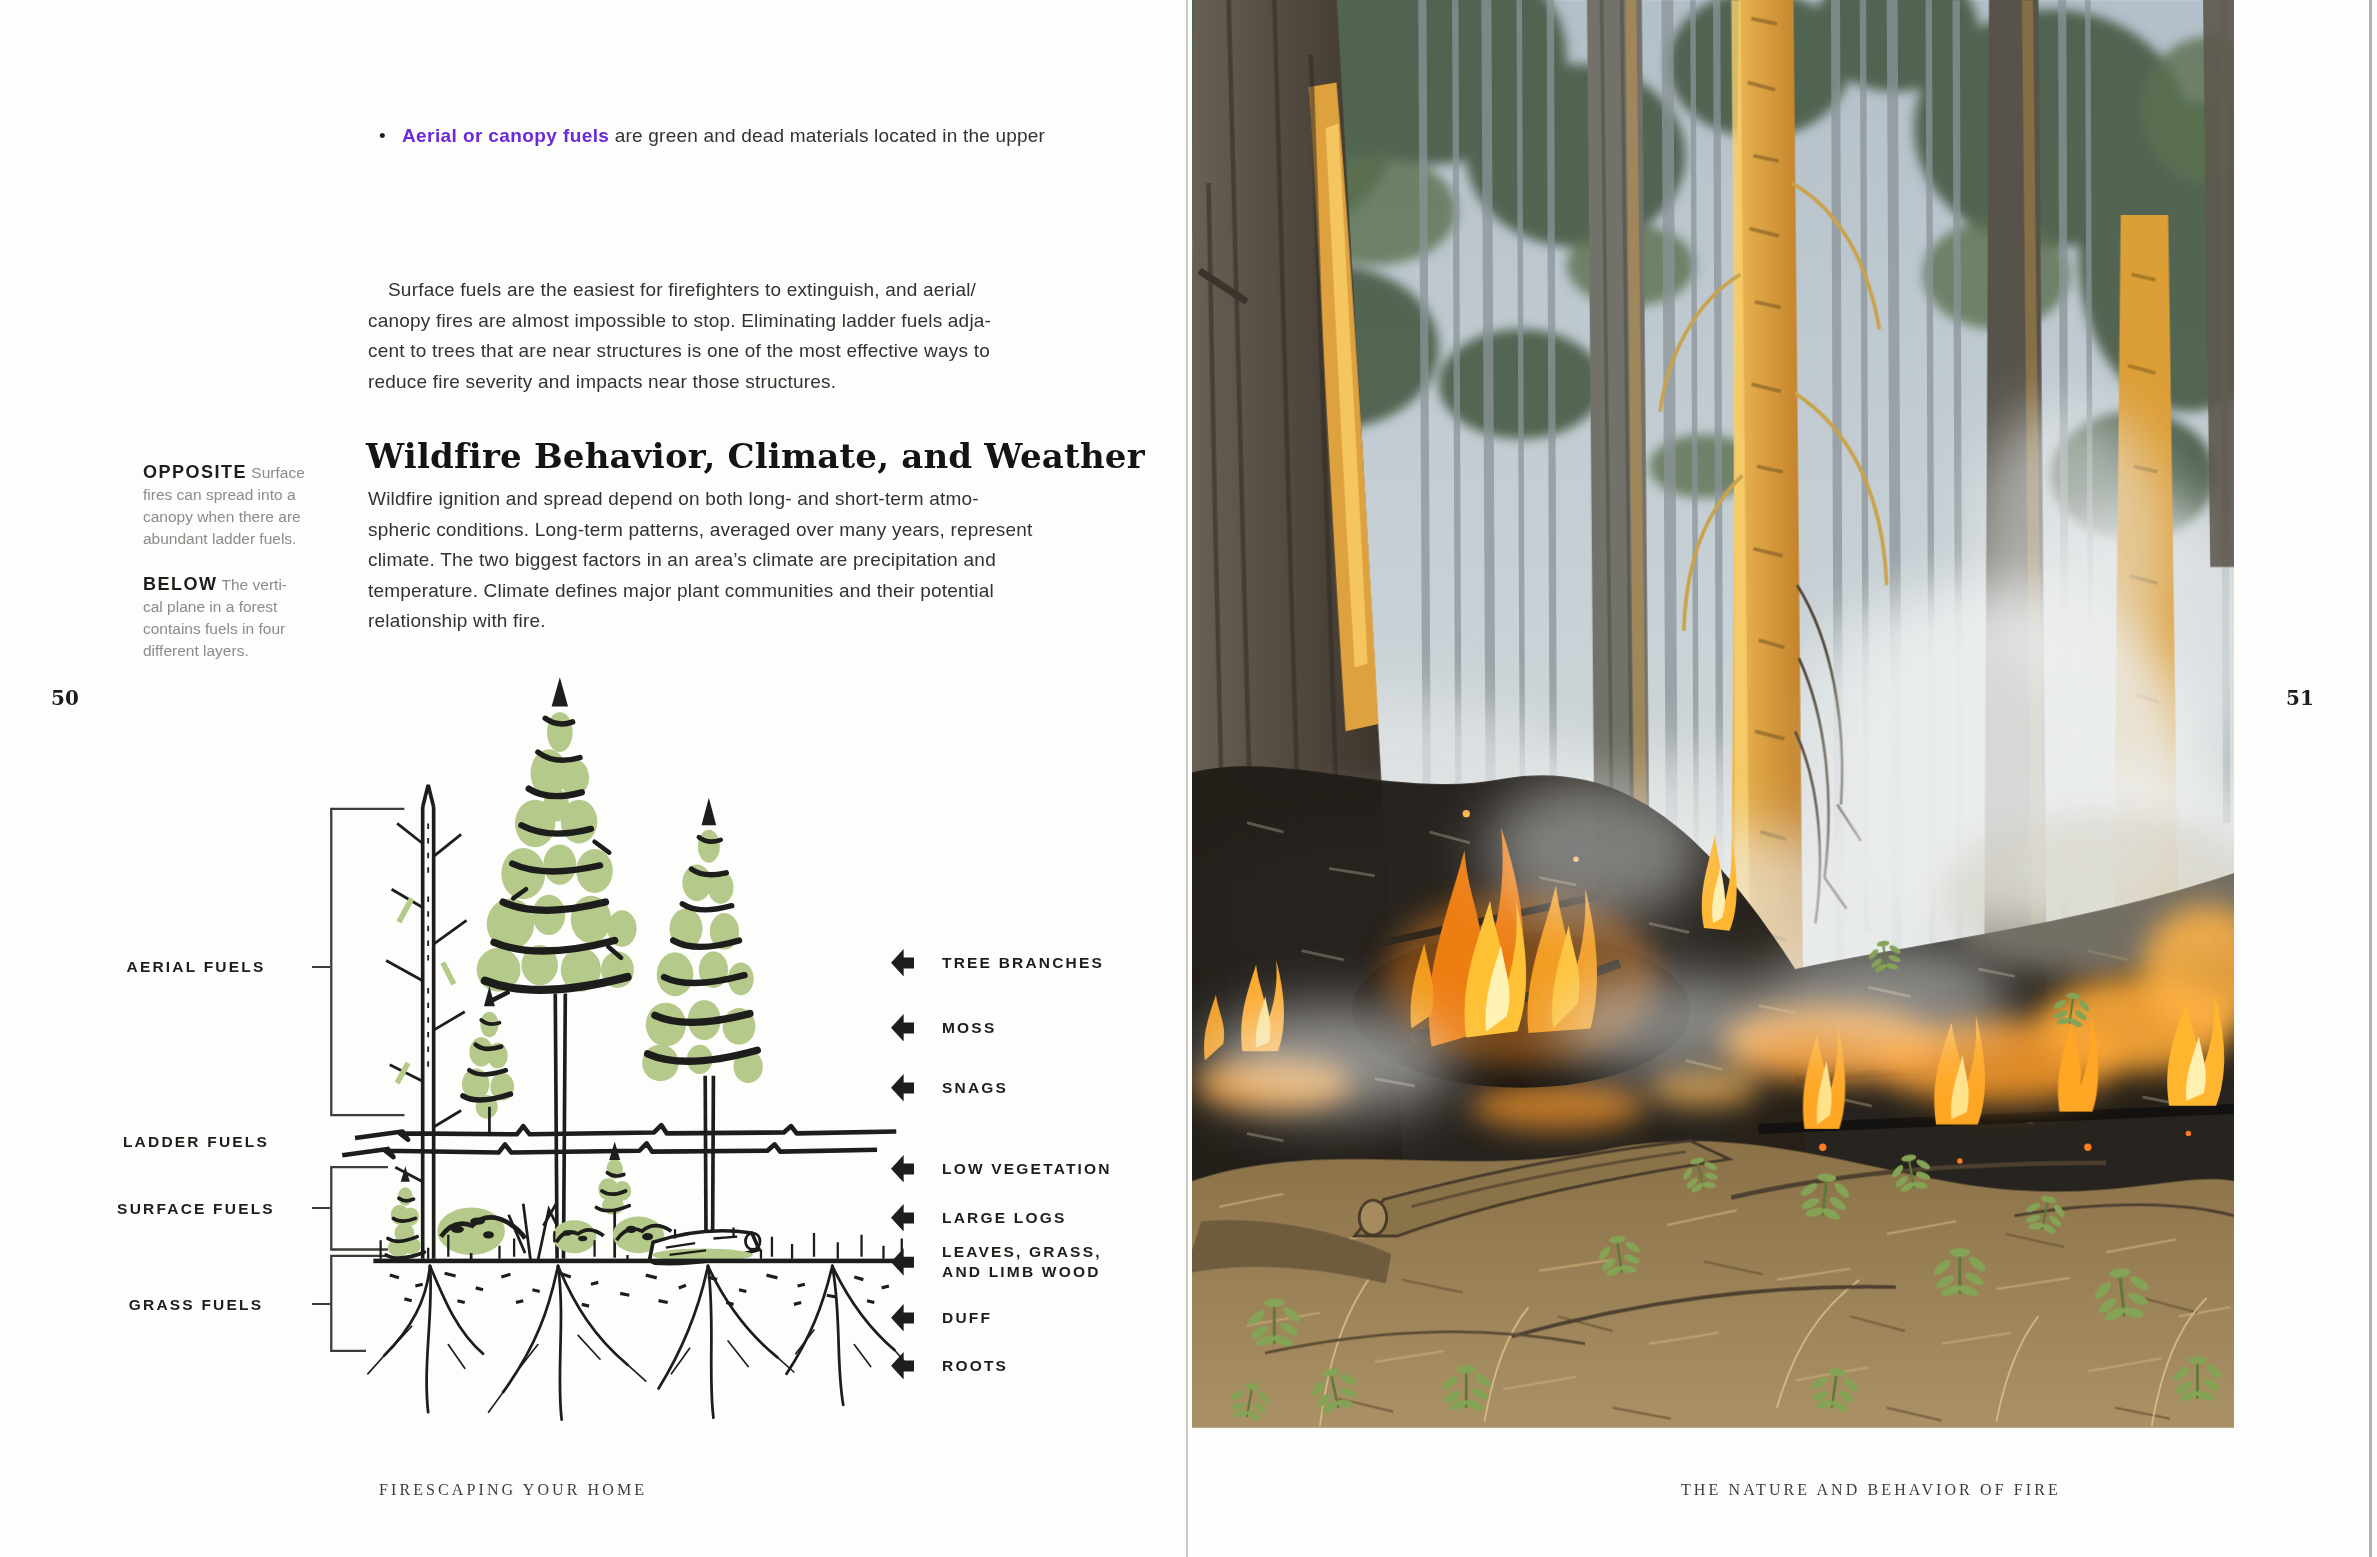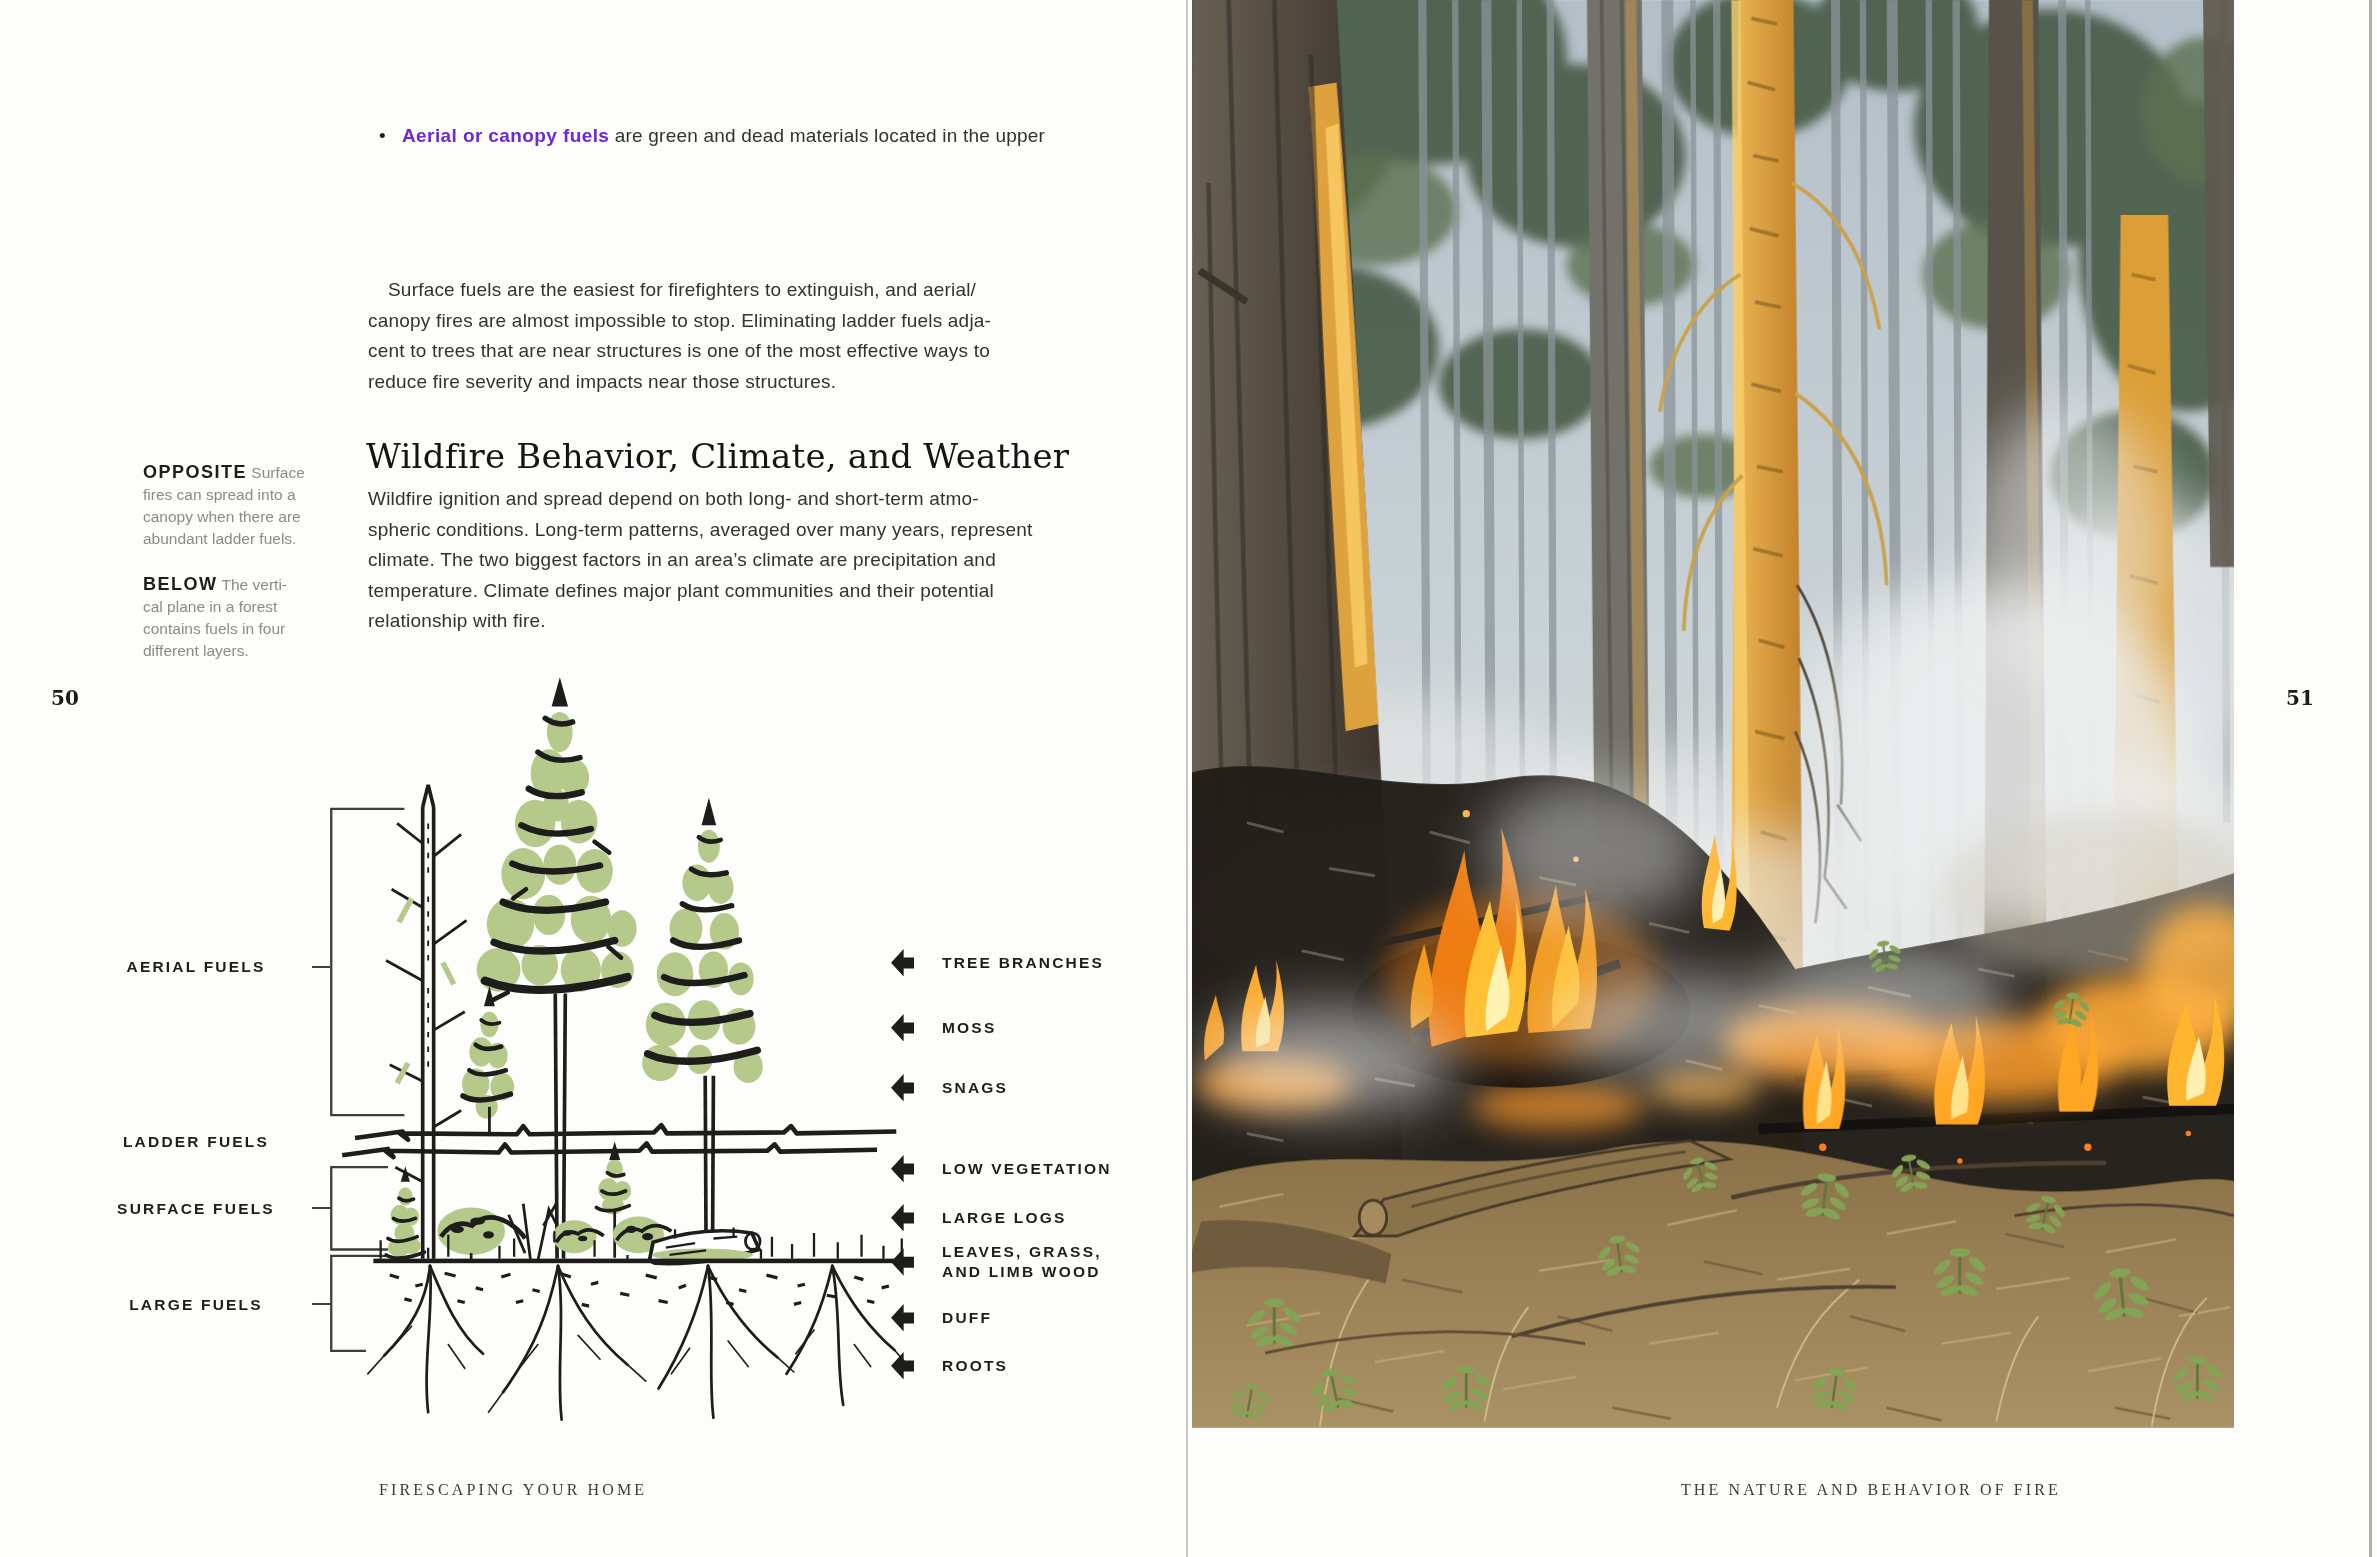--- a/index.html
+++ b/index.html
@@ -5,21 +5,21 @@
   html,body{margin:0;padding:0}
   body{width:2377px;height:1557px;position:relative;background:#fdfdfb;overflow:hidden;
        font-family:"Liberation Sans",sans-serif;color:#2f2e2c;}
   .abs{position:absolute}
   
   .body-text{font-size:19px;line-height:30.5px;letter-spacing:0.2px;color:#333230;white-space:pre-line}
   .bullet-row{display:flex;align-items:flex-start}
   .bullet-glyph{width:23px;font-size:19px;line-height:30.5px;color:#1d1d1b;flex:0 0 23px}
   .bold-lead{font-weight:700;color:#6d28d9;letter-spacing:0.4px}
   .indent{text-indent:20px}
-  .heading{font-family:"DejaVu Serif","Liberation Serif",serif;font-weight:400;font-size:34px;
+  .heading{font-family:"DejaVu Serif","Liberation Serif",serif;font-weight:700;font-size:34px;
            letter-spacing:0.2px;color:#141413}
   
   .cap{font-size:15.5px;line-height:22px;color:#8b8b89;white-space:pre-line;width:187px}
   .cap-label{font-weight:700;color:#1d1d1b;font-size:18px;letter-spacing:1.5px}
   
   .lbl{font-size:15.5px;font-weight:700;letter-spacing:2.2px;color:#1d1d1b;white-space:pre-line}
   .lbl-left{width:210px;text-align:center}
   .dash{height:1.8px;background:#3c3c3a;width:18.3px}
   .rrow{display:flex;align-items:center;gap:28px}
   .arrow{width:23px;height:27.4px;background:#1d1d1b;flex:0 0 23px;
@@ -309,21 +309,21 @@
             <path d="M336,762 l20,18"></path>
             <path d="M500,754 l18,16"></path>
             <path d="M628,746 l14,16"></path>
         </g>
       </g>
     </svg>
 
     <div class="abs lbl lbl-left" style="left:91px;top:958px">AERIAL FUELS</div>
     <div class="abs lbl lbl-left" style="left:91px;top:1133px">LADDER FUELS</div>
     <div class="abs lbl lbl-left" style="left:91px;top:1200px">SURFACE FUELS</div>
-    <div class="abs lbl lbl-left" style="left:91px;top:1296px">LARGE FUELS</div>
+    <div class="abs lbl lbl-left" style="left:91px;top:1296px">GRASS FUELS</div>
     <div class="abs dash" style="left:312px;top:966px"></div>
     <div class="abs dash" style="left:312px;top:1207px"></div>
     <div class="abs dash" style="left:312px;top:1303px"></div>
 
     <div class="abs rrow" style="left:891px;top:949px">
       <span class="arrow"></span>
       <span class="lbl">TREE BRANCHES</span>
     </div>
     <div class="abs rrow" style="left:891px;top:1014px">
       <span class="arrow"></span>

